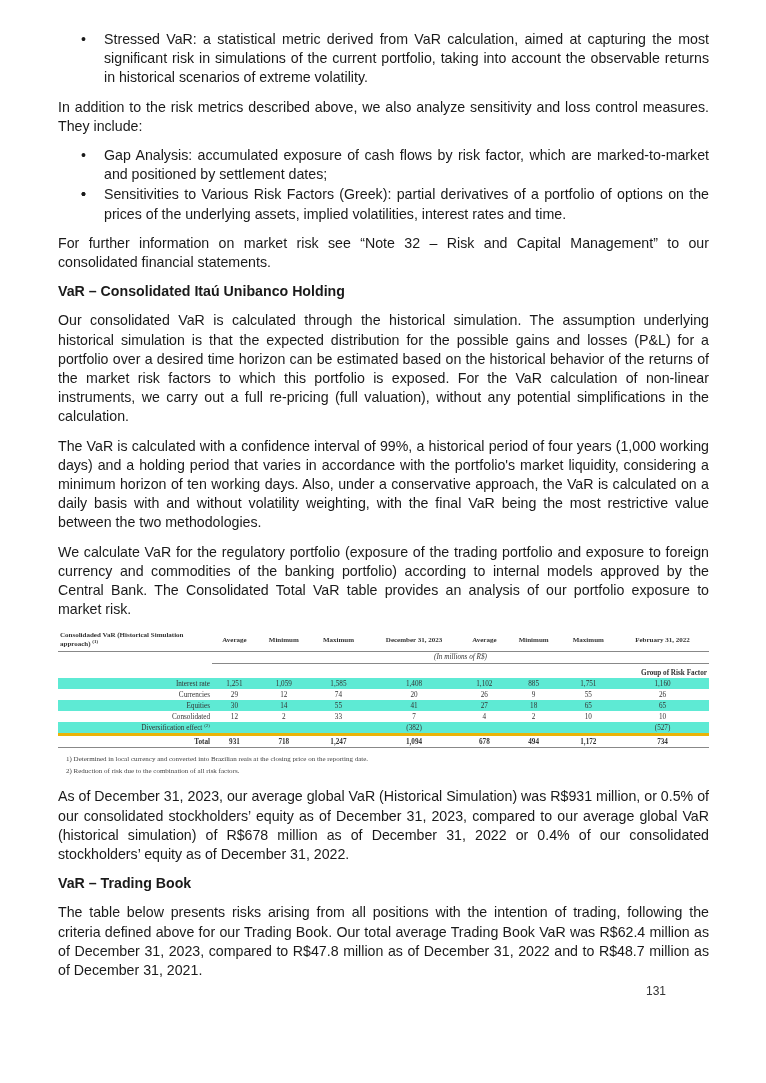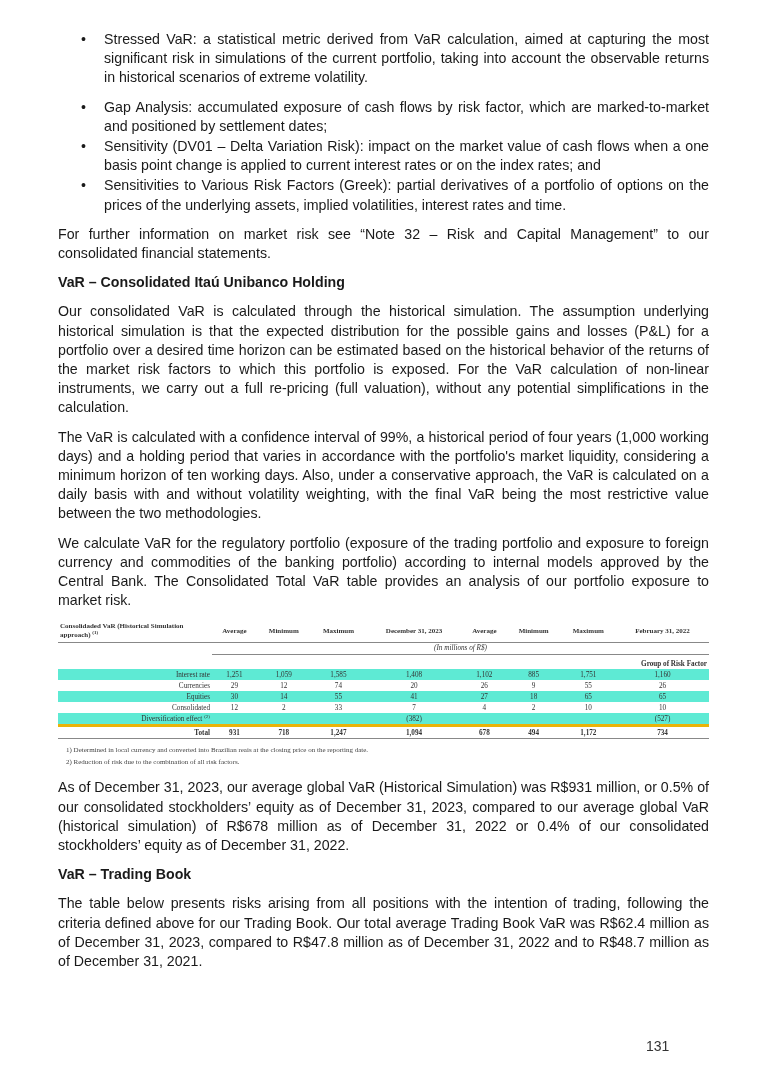--- a/index.html
+++ b/index.html
@@ -16,35 +16,36 @@
   th { font-weight: bold; font-size: 7px; text-align: center; padding: 2px 2px; vertical-align: middle; }
   th.first { text-align: left; width: 150px; }
   tr.hdr th { border-bottom: 1px solid #888; }
   td { padding: 0.5px 2px; text-align: center; height: 10px; }
   td.lbl { text-align: right; }
   tr.shade td { background: #5eead4; }
   tr.group td { font-weight: bold; padding-top: 4px; }
   tr.total td { font-weight: bold; border-top: 3px solid #eab308; border-bottom: 1px solid #888; }
   tr.units td { font-style: italic; border-bottom: 1px solid #888; }
   .notes { font-size: 7px; color: #444; margin: 5px 0 0 8px; line-height: 12px; }
-  .pagenum { position: absolute; left: 646px; top: 1038px; font-size: 14px; color: #333; }
+  .pagenum { position: absolute; left: 646px; top: 984px; font-size: 12px; color: #333; }
   sup { font-size: 5px; }
 </style>
 </head>
 <body>
 
 <div class="page">
   <ul>
     <li><span class="bullet">•</span><span>Stressed VaR: a statistical metric derived from VaR calculation, aimed at capturing the most significant risk in simulations of the current portfolio, taking into account the observable returns in historical scenarios of extreme volatility.</span></li>
   </ul>
 
+  <p>In addition to the risk metrics described above, we also analyze sensitivity and loss control measures. They include:</p>
 
   <ul>
     <li><span class="bullet">•</span><span>Gap Analysis: accumulated exposure of cash flows by risk factor, which are marked-to-market and positioned by settlement dates;</span></li>
-    <li><span class="bullet">•</span><span>Sensitivity (DV01 – Delta Variation Risk): impact on the market value of cash flows when a one basis point change is applied to current interest rates or on the index rates; and</span></li>
+    <li><span class="bullet">•</span></li>
     <li><span class="bullet">•</span><span>Sensitivities to Various Risk Factors (Greek): partial derivatives of a portfolio of options on the prices of the underlying assets, implied volatilities, interest rates and time.</span></li>
   </ul>
 
   <p>For further information on market risk see “Note 32 – Risk and Capital Management” to our consolidated financial statements.</p>
 
   <h3>VaR – Consolidated Itaú Unibanco Holding</h3>
   <p>Our consolidated VaR is calculated through the historical simulation. The assumption underlying historical simulation is that the expected distribution for the possible gains and losses (P&amp;L) for a portfolio over a desired time horizon can be estimated based on the historical behavior of the returns of the market risk factors to which this portfolio is exposed. For the VaR calculation of non-linear instruments, we carry out a full re-pricing (full valuation), without any potential simplifications in the calculation.</p>
   <p>The VaR is calculated with a confidence interval of 99%, a historical period of four years (1,000 working days) and a holding period that varies in accordance with the portfolio's market liquidity, considering a minimum horizon of ten working days. Also, under a conservative approach, the VaR is calculated on a daily basis with and without volatility weighting, with the final VaR being the most restrictive value between the two methodologies.</p>
   <p>We calculate VaR for the regulatory portfolio (exposure of the trading portfolio and exposure to foreign currency and commodities of the banking portfolio) according to internal models approved by the Central Bank. The Consolidated Total VaR table provides an analysis of our portfolio exposure to market risk.</p>
 

